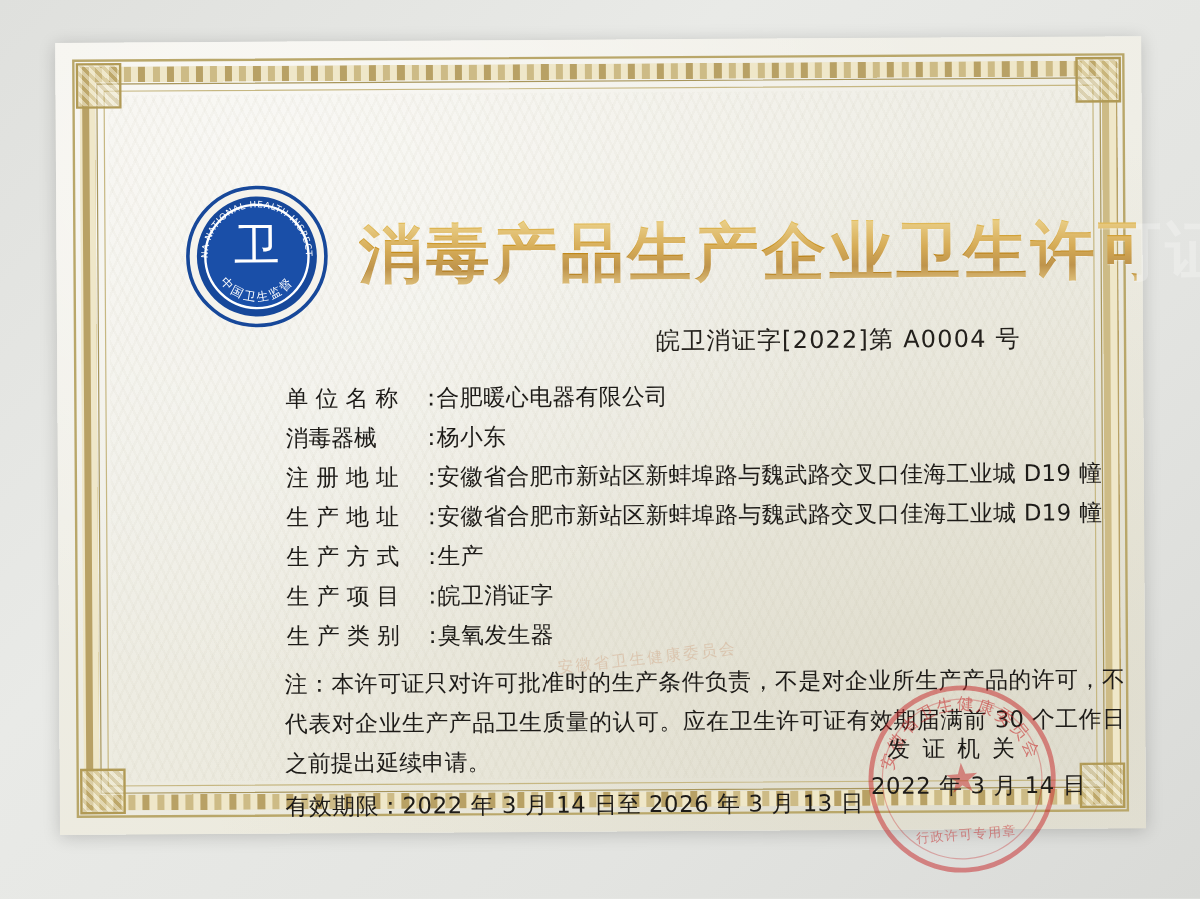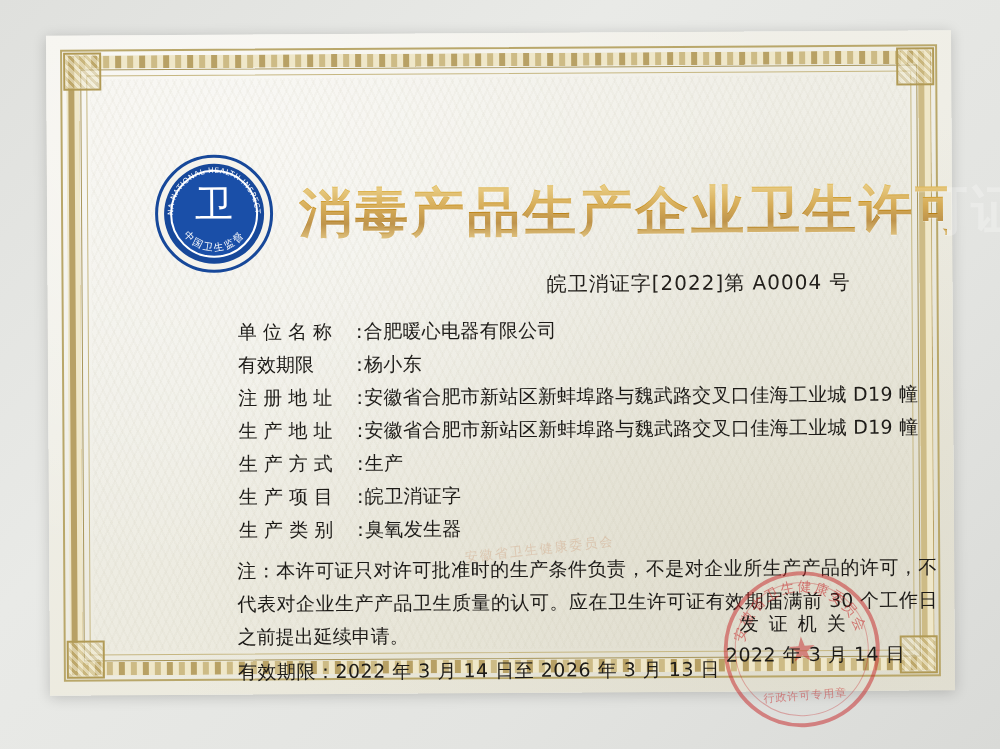--- a/index.html
+++ b/index.html
@@ -360,21 +360,21 @@
 
     <div id="fields">
 
       <div class="field-row">
         <span class="field-label">单 位 名 称</span>
         <span class="field-colon">：</span>
         <span class="field-value">合肥暖心电器有限公司</span>
       </div>
 
       <div class="field-row">
-        <span class="field-label">有效期限</span>
+        <span class="field-label">消毒器械</span>
         <span class="field-colon">：</span>
         <span class="field-value">杨小东</span>
       </div>
 
       <div class="field-row">
         <span class="field-label">注 册 地 址</span>
         <span class="field-colon">：</span>
         <span class="field-value">安徽省合肥市新站区新蚌埠路与魏武路交叉口佳海工业城 D19 幢</span>
       </div>
 

